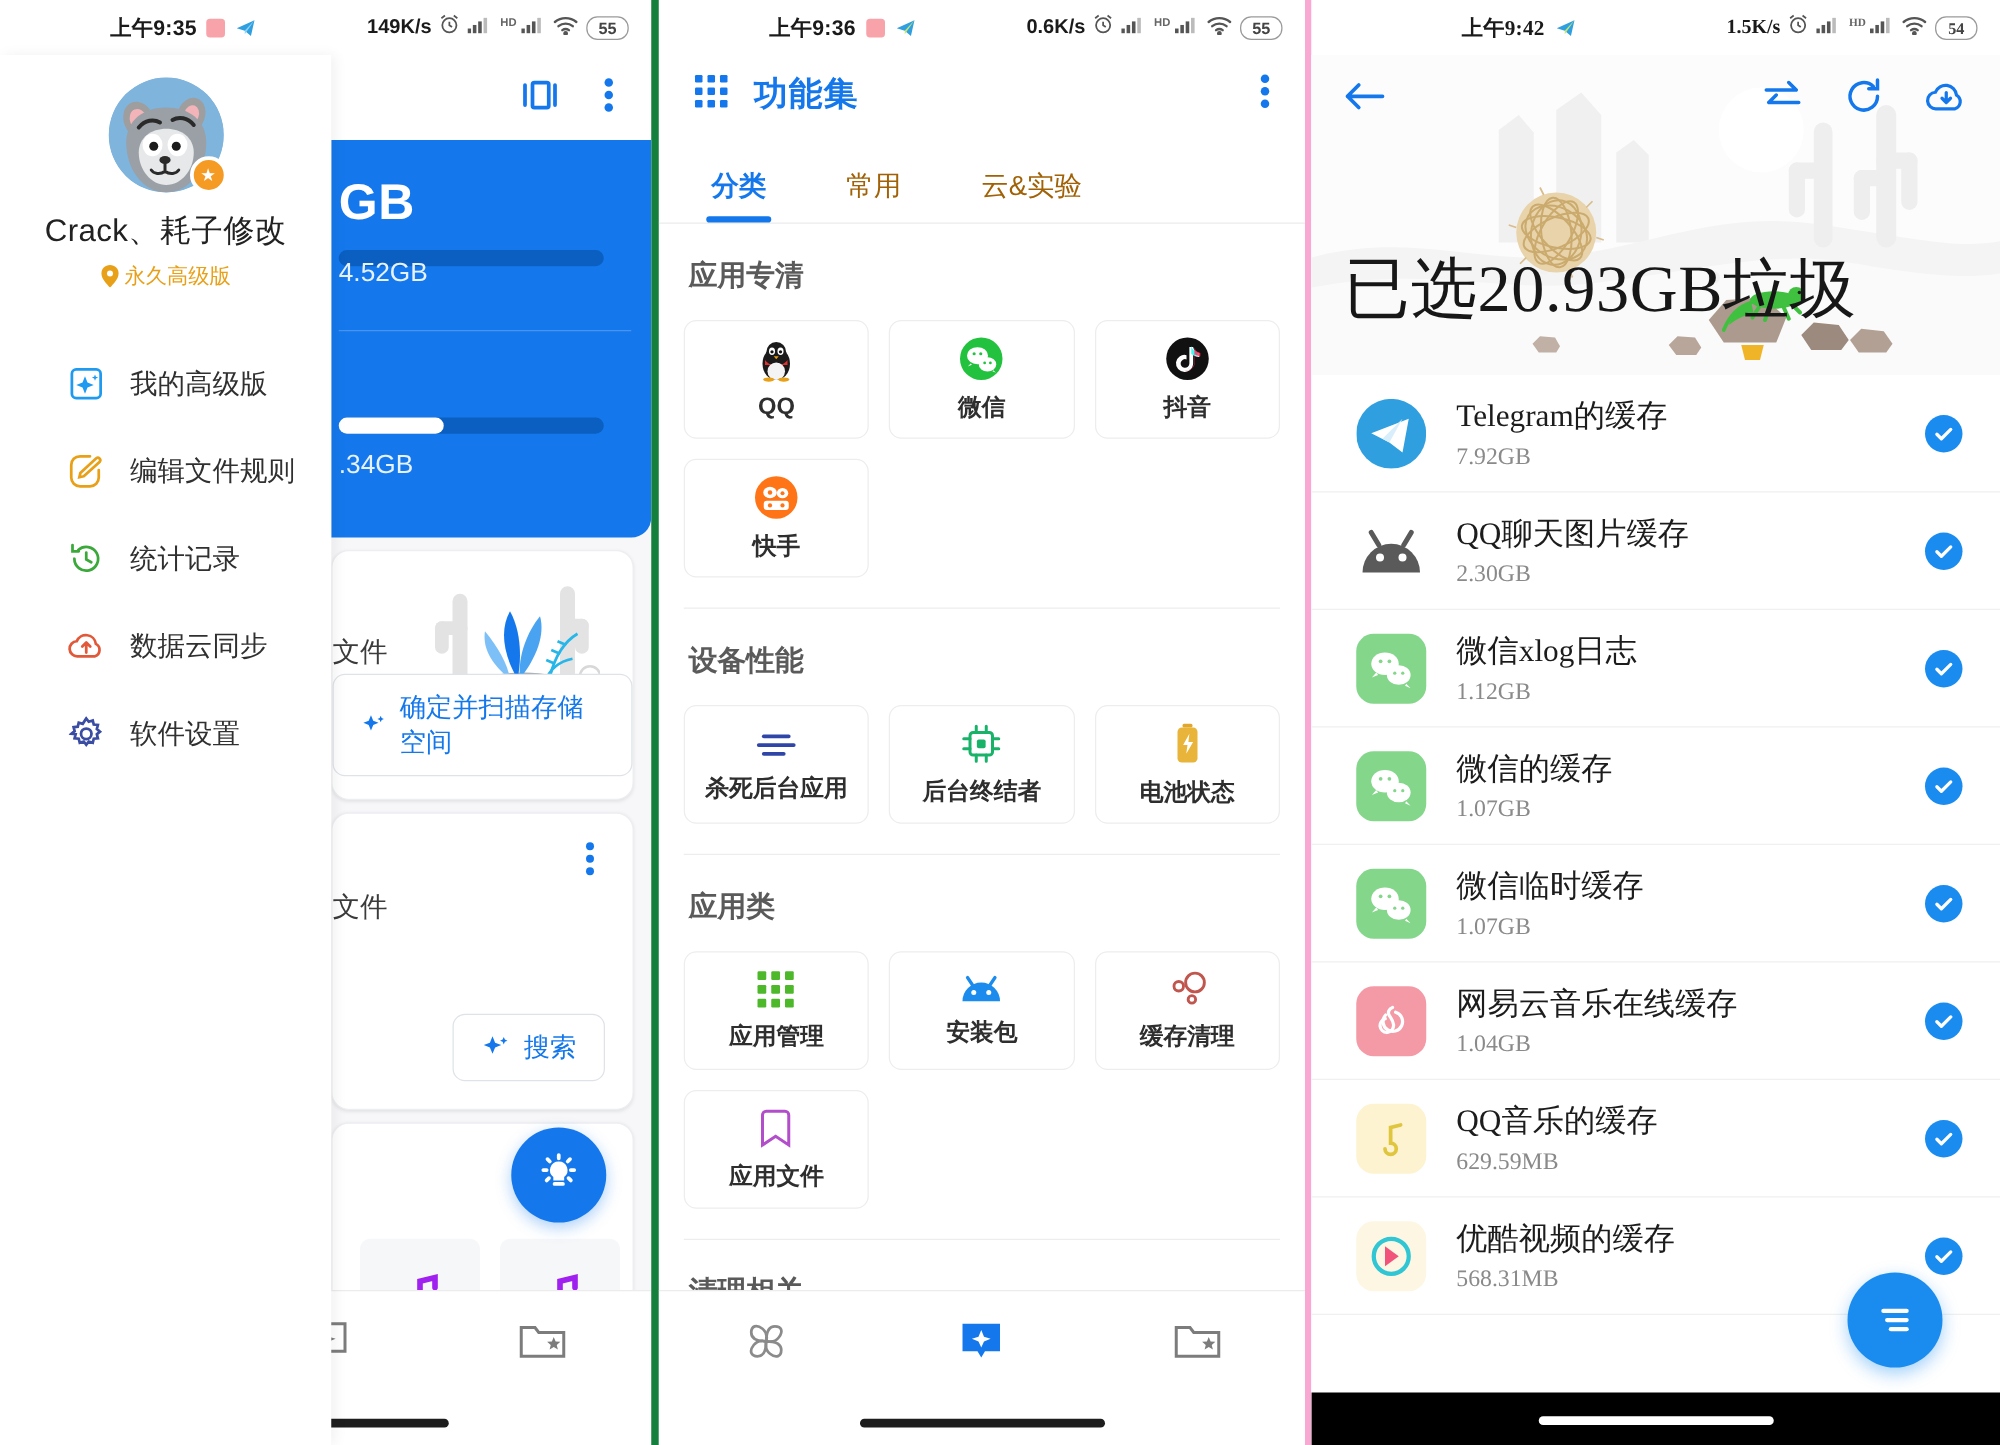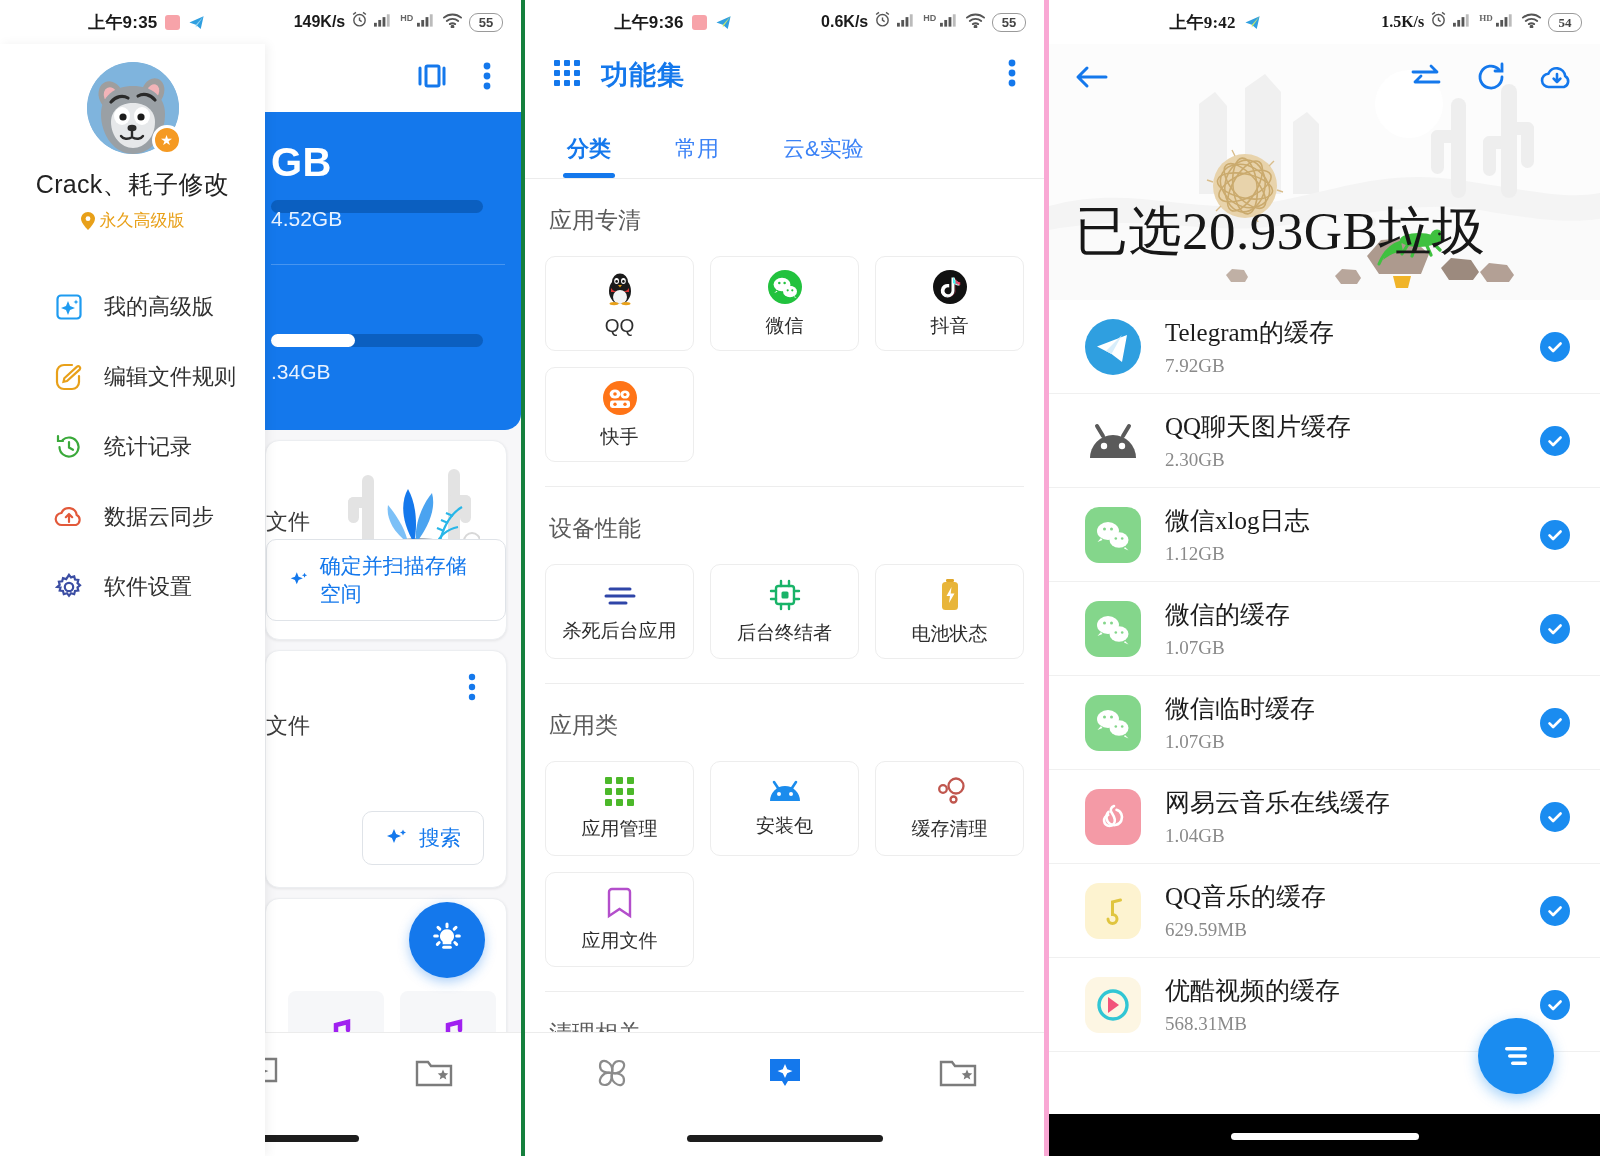--- a/index.html
+++ b/index.html
@@ -6,21 +6,21 @@
   html, body {
     width: 1600px; height: 1156px;
     font-family: "Liberation Sans", "DejaVu Sans", sans-serif;
     background: #ffffff; overflow: hidden;
   }
   .screens { position: relative; width: 1600px; height: 1092px; display: flex; }
 
   
   .panel { position: relative; height: 1156px; background: #fff; overflow: hidden; }
   .panel-1 { width: 521px; }
-  .panel-2 { width: 523px; border-left: 4px solid #15803d;}
+  .panel-2 { width: 523px; border-left: 6px solid #15803d;}
   .panel-3 { width: 556px; border-left: 5px solid #f9a8d4; font-family: Liberation Serif, serif;}
 
   
   .statusbar {
     height: 44px; display: flex; align-items: center;
     font-size: 17px; font-weight: bold; color: #1a1a1a; position: relative;
   }
   .sb-left { display: flex; align-items: center; gap: 8px; margin-left: auto; }
   .sb-right { display: flex; align-items: center; gap: 6px; margin-left: auto; margin-right: 18px; }
   .sb-time { font-size: 17px; font-weight: bold; letter-spacing: .2px;}
@@ -99,28 +99,28 @@
   .bn-item { flex:1; display:flex; align-items:center; justify-content:center; }
   .gesture-bar {
     position:absolute; bottom: 14px; left:50%; transform:translateX(-50%);
     width: 196px; height: 7px; border-radius: 4px; background:#1d1d1d;
   }
 
   
   .p2-appbar { height: 62px; display:flex; align-items:center; padding: 0 28px; gap: 20px;}
   .p2-title { color:#1478ec; font-size: 27px; font-weight: 600; letter-spacing: 1px;}
   .p2-tabs { display:flex; gap: 0; padding: 0 28px; height: 72px; align-items:flex-end; }
-  .p2-tab { font-size: 22px; color:#3b82f6; padding: 0 14px 14px; position:relative; }
+  .p2-tab { font-size: 22px; color:#a16207; padding: 0 14px 14px; position:relative; }
   .p2-tab.active { color:#1478ec; font-weight:bold; }
   .p2-tab.active::after {
     content:''; position:absolute; left: 10px; right: 10px; bottom:0; height: 5px;
     border-radius:3px; background:#1478ec;
   }
   .p2-tabs-rule { height:1px; background:#ececec; margin: 0; }
-  .p2-scroll { height: calc(1156px - 44px - 62px - 72px - 124px); overflow:hidden; }
+  .p2-scroll { height: calc(1156px - 44px - 62px - 72px - 124px); overflow:hidden;font-weight:bold; }
   .p2-section-title { font-size: 23px; color:#5a5a5a; padding: 26px 0 0 24px; }
   .p2-grid { display:grid; grid-template-columns: repeat(3, 1fr); gap: 16px; padding: 20px 20px 24px 20px;}
   .tile {
     background:#fff; border:1px solid #ededed; border-radius: 10px; height: 95px;
     display:flex; flex-direction:column; align-items:center; justify-content:center; gap: 8px;
   }
   .tile-label { font-size: 19px; color:#2e2e2e;}
   .p2-rule { height:1px; background:#ededed; margin: 0 20px;}
 
   

